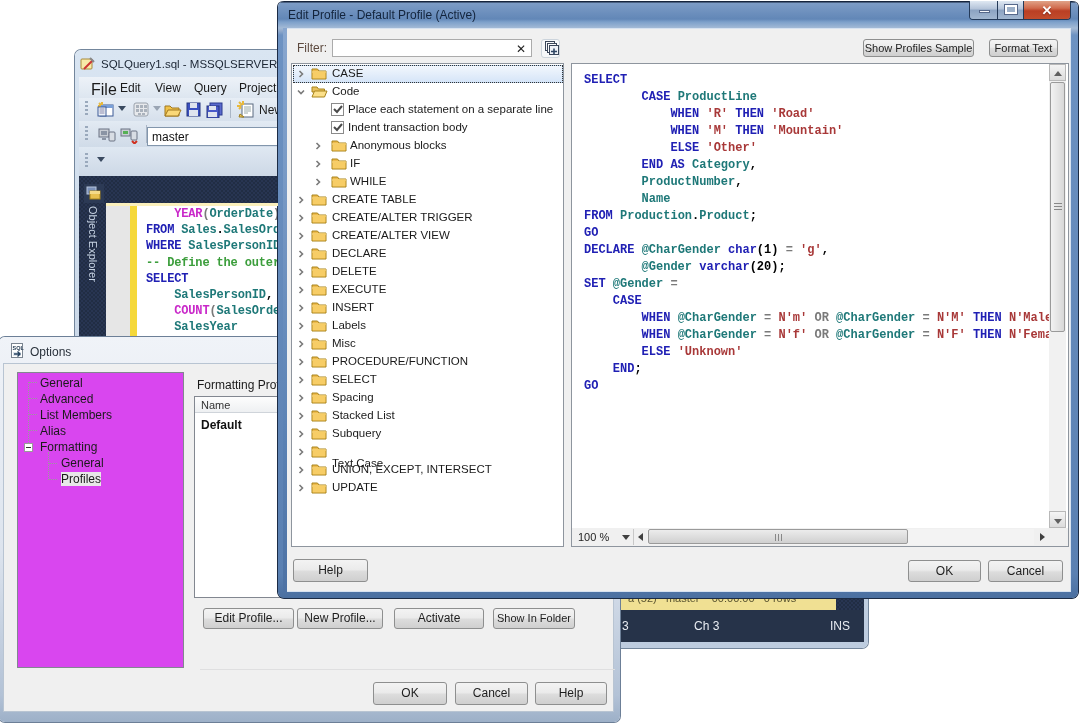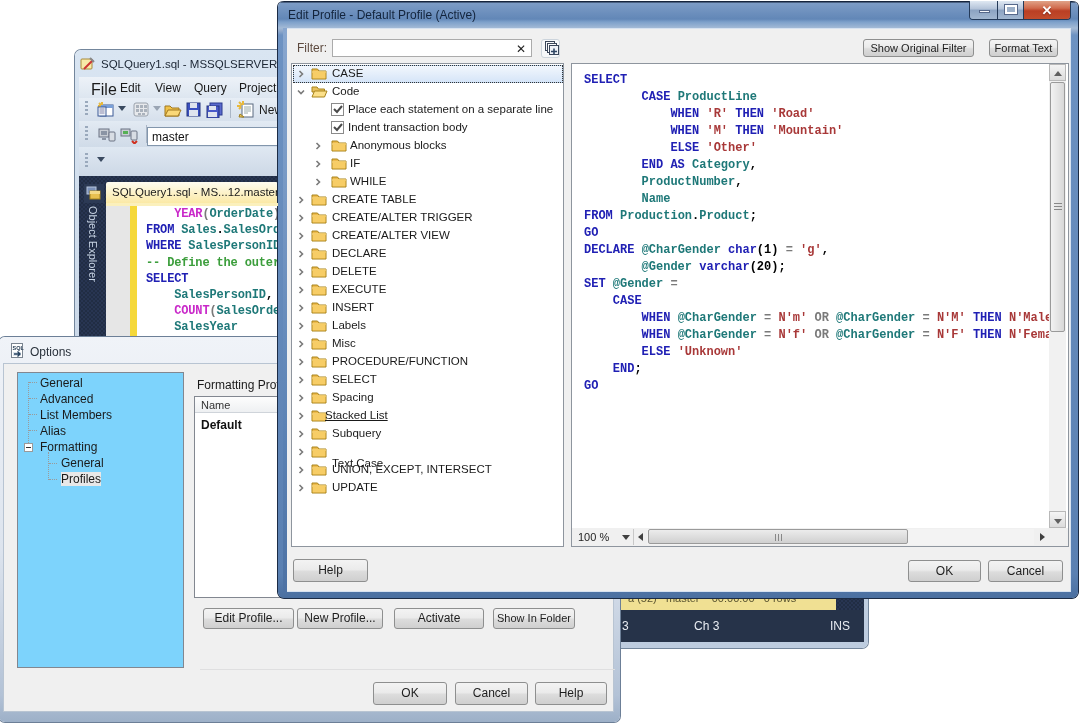--- a/index.html
+++ b/index.html
@@ -108,23 +108,20 @@
   <div class="a" style="left:4px;top:126px;width:785px;height:466px;background:#212d44;background-image:conic-gradient(#283552 25%,transparent 0 50%,#283552 0 75%,transparent 0);background-size:4px 4px;">
 
     <svg class="a" style="left:5px;top:8px" width="20" height="19">
         <rect x="0" y="0" width="20" height="19" fill="#2c3a55"></rect>
         <rect x="3" y="3" width="9" height="7" fill="#7a90b8" stroke="#b8c6dd"></rect>
         <rect x="6" y="7" width="10" height="8" fill="#e8c050" stroke="#a8841c"></rect>
         <rect x="6" y="7" width="10" height="3" fill="#f4da88"></rect>
       </svg>
     <div class="a" style="left:6px;top:30px;width:14px;height:160px;color:#c6d2e2;font-size:11px;writing-mode:vertical-rl;">Object Explorer</div>
 
-    <div class="a" style="left:27px;top:6px;width:172px;height:21px;background:linear-gradient(#fefcf0,#fbe9a6);border-radius:2px 2px 0 0;">
-      <div class="a" style="left:6px;top:4px;font-size:11.5px;color:#1a1a1a;white-space:nowrap;">SQLQuery1.sql - MS...12.master</div>
-    </div>
 
     <div class="a" style="left:27px;top:27px;width:260px;height:396px;background:#fff;">
       <div class="a" style="left:0;top:0;width:24px;height:100%;background:#e6e6e6;"></div>
       <div class="a" style="left:0;top:0;width:172px;height:3px;background:#fbf0bc;z-index:3;"></div>
       <div class="a" style="left:24px;top:0;width:7px;height:100%;background:#f5d83a;"></div>
       <pre class="a mono" style="left:40px;top:3px;font-size:12px;line-height:16.2px;font-weight:bold;letter-spacing:-0.15px;"><span class="a"></span>    <span class="m">YEAR</span><span class="o">(</span><span class="t">OrderDate</span><span class="o">)</span>
 <span class="k">FROM</span> <span class="t">Sales</span>.<span class="t">SalesOrd</span>
 <span class="k">WHERE</span> <span class="t">SalesPersonID</span>
 <span class="c">-- Define the outer</span>
 <span class="k">SELECT</span>
@@ -150,21 +147,21 @@
     <svg width="16" height="16">
         <rect x="2.5" y="0.5" width="11" height="14" fill="#fff" stroke="#7a8490"></rect>
         <text x="3.5" y="6.5" font-size="5.5" font-weight="bold" fill="#243b53">SQL</text>
         <rect x="4" y="9" width="8" height="4" fill="#dce4ec"></rect>
         <path d="M5 11 h6 M8.5 8.5 l2.5 2.5 -2.5 2.5" stroke="#24405e" stroke-width="1.4" fill="none"></path>
       </svg>
   </div>
   <div class="a" style="left:31px;top:8px;font-size:12px;color:#2a323c;">Options</div>
   <div class="a" style="left:4px;top:26px;width:611px;height:349px;background:#f0f0f0;border:1px solid #b8c4d2;">
 
-    <div class="a" style="left:13px;top:8px;width:167px;height:296px;background:#7dd3fc;border:1px solid #828790;font-size:12px;color:#1a1a1a;">
+    <div class="a" style="left:13px;top:8px;width:167px;height:296px;background:#d946ef;border:1px solid #828790;font-size:12px;color:#1a1a1a;">
       <div class="a" style="left:10px;top:9px;width:1px;height:65px;border-left:1px dotted #9a9a9a;"></div>
       <div class="a" style="left:11px;top:9px;width:8px;height:1px;border-top:1px dotted #9a9a9a;"></div>
       <div class="a" style="left:11px;top:25px;width:8px;height:1px;border-top:1px dotted #9a9a9a;"></div>
       <div class="a" style="left:11px;top:41px;width:8px;height:1px;border-top:1px dotted #9a9a9a;"></div>
       <div class="a" style="left:11px;top:57px;width:8px;height:1px;border-top:1px dotted #9a9a9a;"></div>
       <div class="a" style="left:22px;top:3px;">General</div>
       <div class="a" style="left:22px;top:19px;">Advanced</div>
       <div class="a" style="left:22px;top:35px;">List Members</div>
       <div class="a" style="left:22px;top:51px;">Alias</div>
       <div class="a" style="left:22px;top:67px;">Formatting</div>
@@ -221,21 +218,21 @@
     <div class="a" style="left:257px;top:10px;width:19px;height:19px;background:#f6f8fa;border:1px solid #ccd4dc;border-radius:3px;">
       <svg width="17" height="17">
           <g fill="none" stroke="#3a465a">
             <rect x="3.5" y="1.5" width="9" height="9"></rect>
             <rect x="5.5" y="3.5" width="9" height="9" fill="#f8fafc"></rect>
             <rect x="7.5" y="5.5" width="9" height="9" fill="#eef2f8"></rect>
           </g>
           <path d="M12 8.5 v6 M9 11.5 h6" stroke="#2e4664" stroke-width="1.6"></path>
         </svg>
     </div>
-    <div class="btn" style="left:579px;top:10px;width:111px;height:18px;line-height:16px;font-size:11px;">Show Original Filter</div>
+    <div class="btn" style="left:579px;top:10px;width:111px;height:18px;line-height:16px;font-size:11px;">Show Profiles Sample</div>
     <div class="btn" style="left:705px;top:10px;width:69px;height:18px;line-height:16px;font-size:11px;">Format Text</div>
 
     <div class="a" id="tree" style="left:7px;top:34px;width:273px;height:484px;background:#fff;border:1px solid #8e959e;font-size:11.5px;color:#1a1a1a;overflow:hidden;">
         <div class="a" style="left:1px;top:1px;width:270px;height:18px;background:linear-gradient(#f2f7fd,#d6e5f8);outline:1px dotted #333;outline-offset:-1px;border:1px solid #b5d0ec;"></div>
         <svg class="a" style="left:5px;top:6px" width="8" height="8">
           <path d="M2.5 1 L5.5 4 L2.5 7" fill="none" stroke="#7a7a7a" stroke-width="1.6"></path>
         </svg>
         <svg class="a" style="left:19px;top:3px" width="16" height="13">
           <path d="M1 2 h5.5 l1.5 2 h7 v8 h-14z" fill="#eebb4d" stroke="#a8841c"></path>
           <path d="M1 5 h14" stroke="#fbe298"></path>
@@ -394,21 +391,21 @@
         </svg>
         <div class="a" style="left:40px;top:327px;white-space:nowrap;">Spacing</div>
         <svg class="a" style="left:5px;top:348px" width="8" height="8">
           <path d="M2.5 1 L5.5 4 L2.5 7" fill="none" stroke="#7a7a7a" stroke-width="1.6"></path>
         </svg>
         <svg class="a" style="left:19px;top:345px" width="16" height="13">
           <path d="M1 2 h5.5 l1.5 2 h7 v8 h-14z" fill="#eebb4d" stroke="#a8841c"></path>
           <path d="M1 5 h14" stroke="#fbe298"></path>
           <rect x="1.7" y="4.6" width="12.6" height="6.7" fill="#f7cd66"></rect>
         </svg>
-        <div class="a" style="left:33px;top:345px;white-space:nowrap;text-decoration:underline;">Stacked List</div>
+        <div class="a" style="left:40px;top:345px;white-space:nowrap;">Stacked List</div>
         <svg class="a" style="left:5px;top:366px" width="8" height="8">
           <path d="M2.5 1 L5.5 4 L2.5 7" fill="none" stroke="#7a7a7a" stroke-width="1.6"></path>
         </svg>
         <svg class="a" style="left:19px;top:363px" width="16" height="13">
           <path d="M1 2 h5.5 l1.5 2 h7 v8 h-14z" fill="#eebb4d" stroke="#a8841c"></path>
           <path d="M1 5 h14" stroke="#fbe298"></path>
           <rect x="1.7" y="4.6" width="12.6" height="6.7" fill="#f7cd66"></rect>
         </svg>
         <div class="a" style="left:40px;top:363px;white-space:nowrap;">Subquery</div>
         <svg class="a" style="left:5px;top:384px" width="8" height="8">

